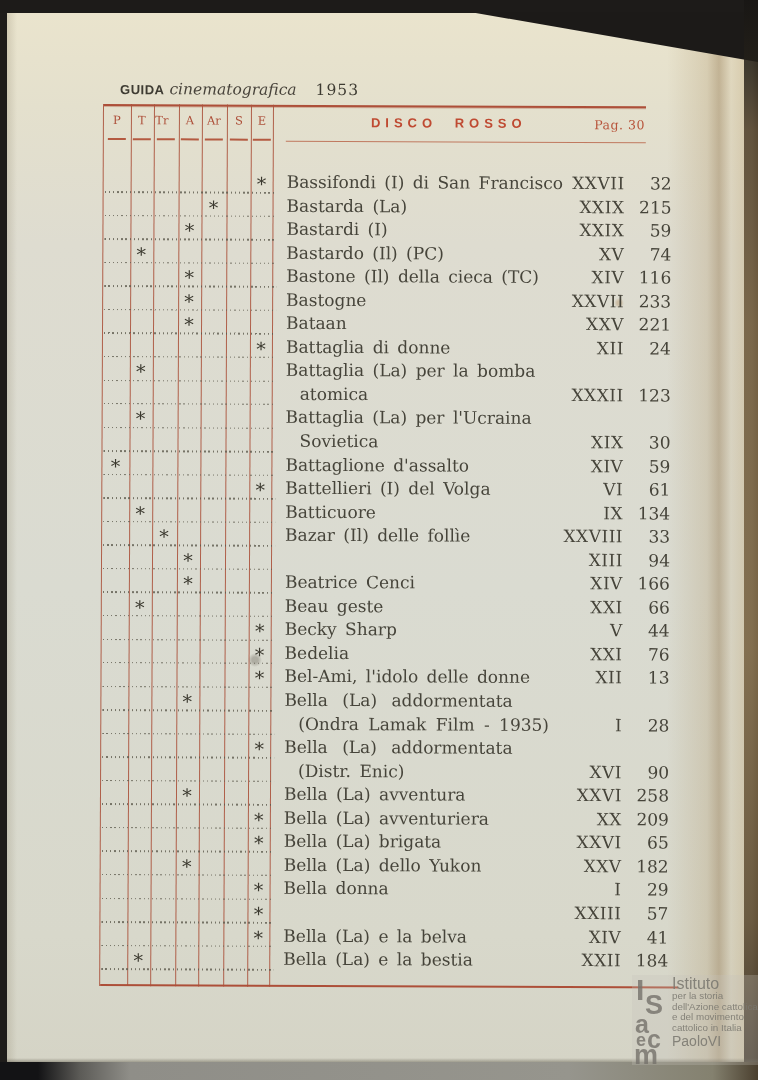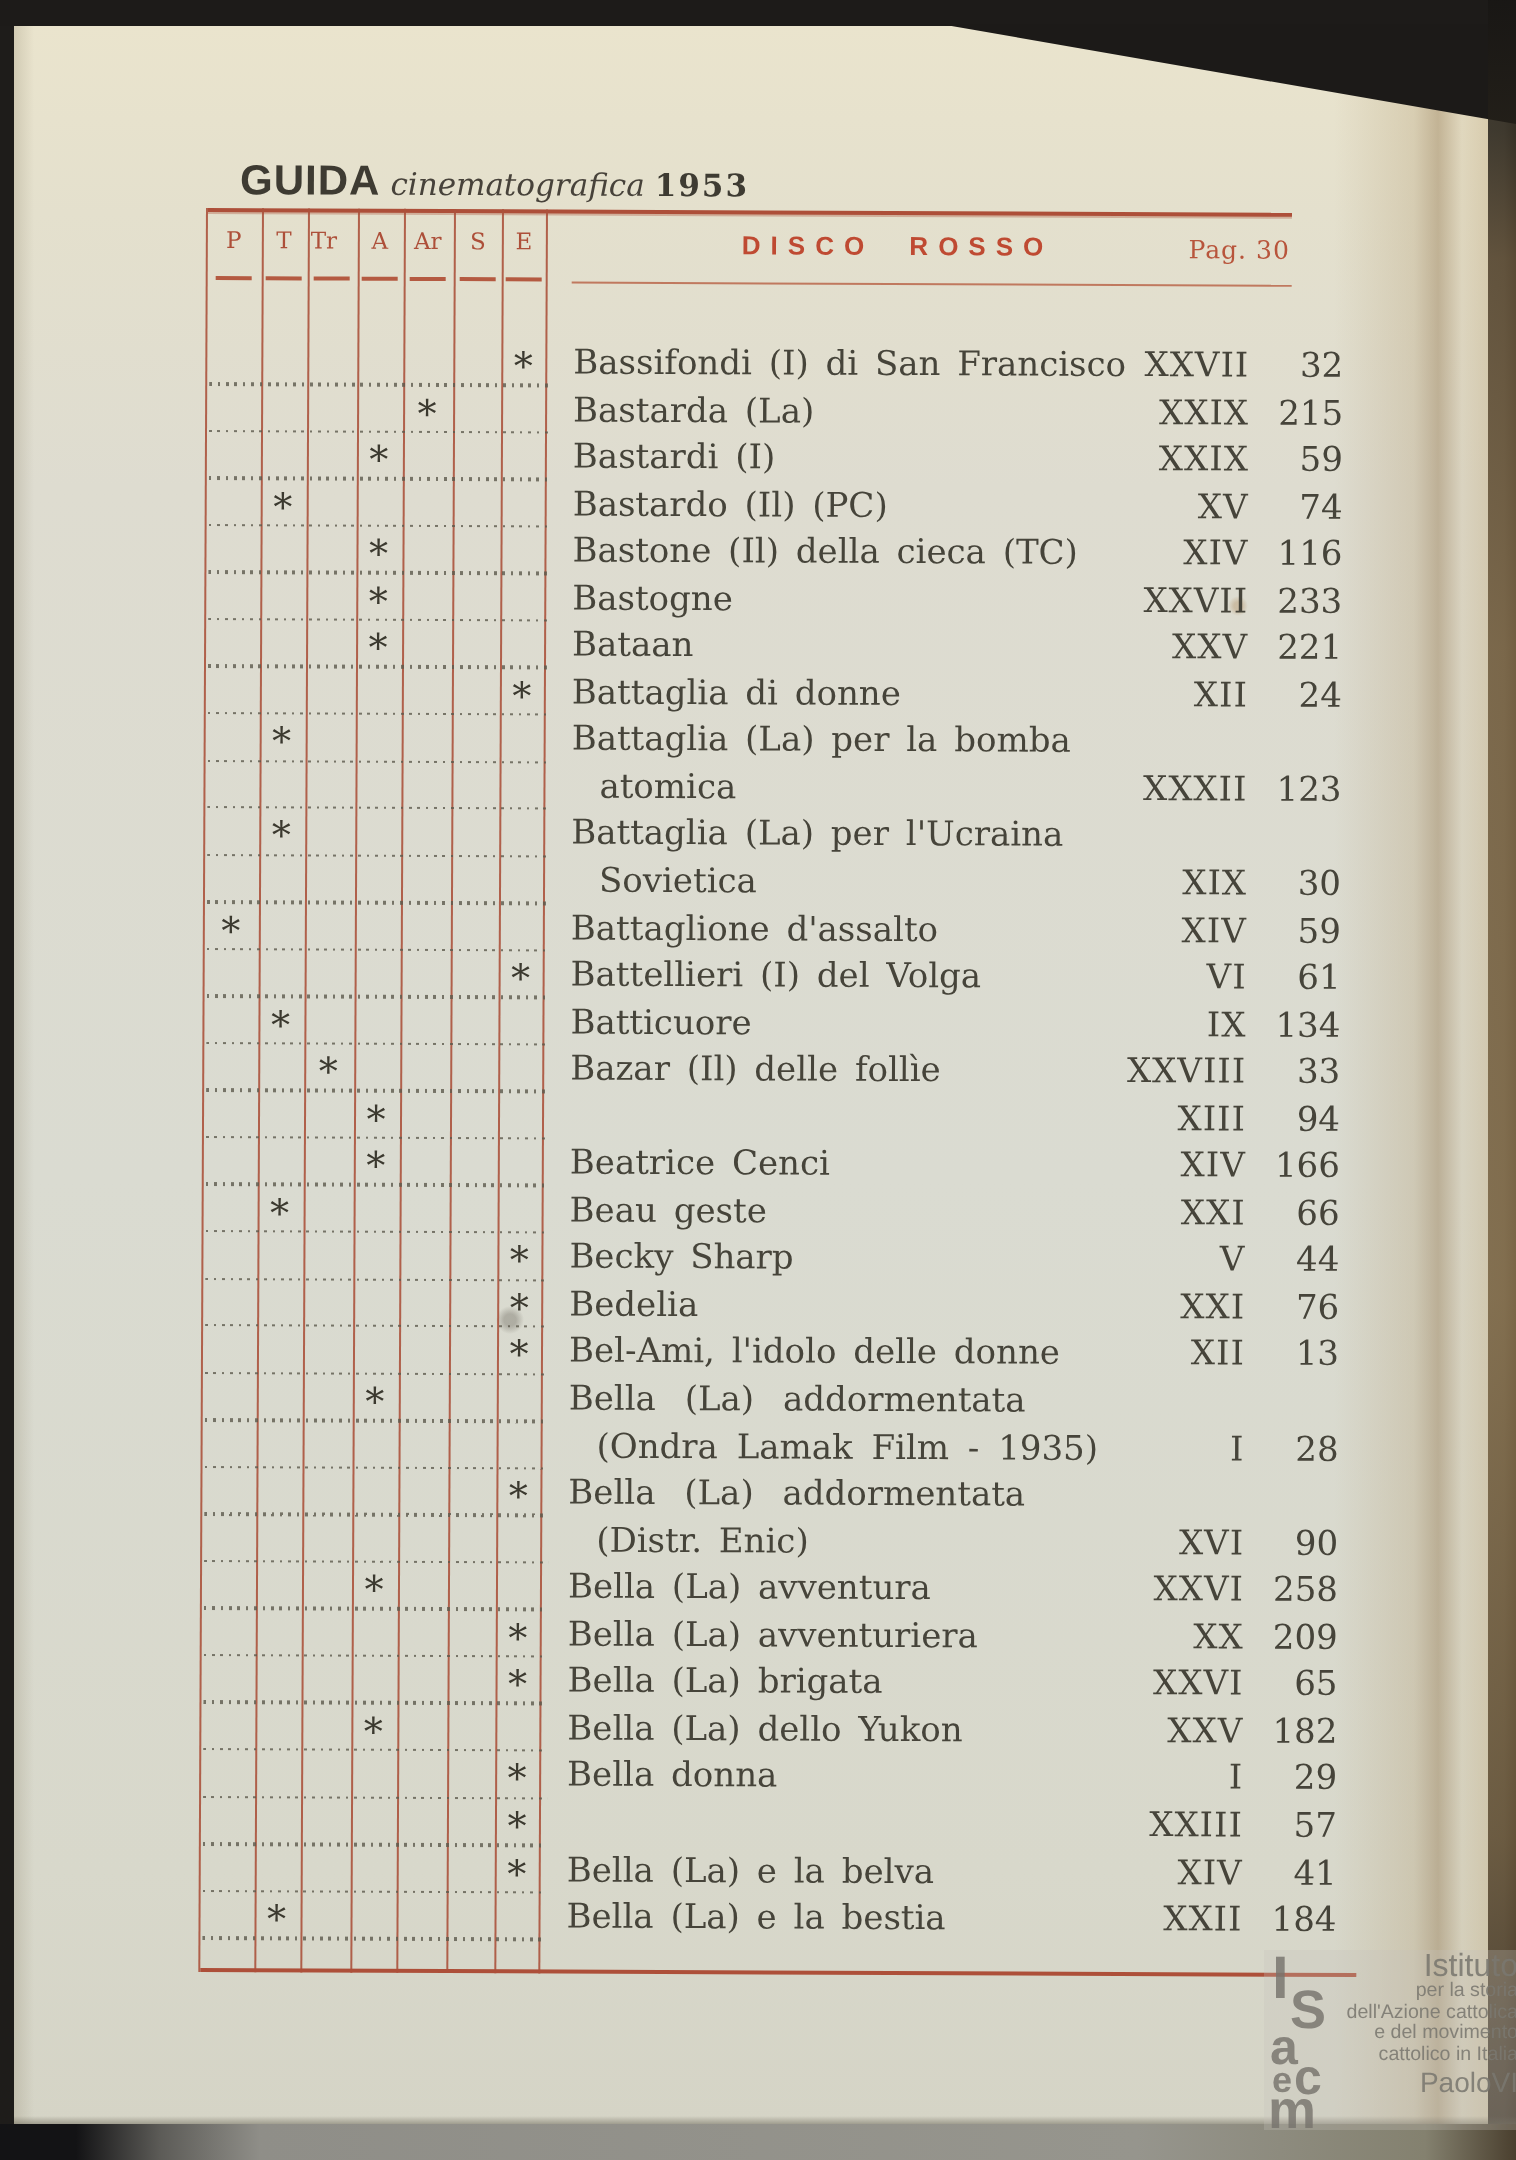--- a/index.html
+++ b/index.html
@@ -32,23 +32,23 @@
   #bottom-strip{
     position:absolute;left:0;top:1062px;width:758px;height:18px;
     background:linear-gradient(90deg,#131315 0 38px,#5c5b57 80px,#8f8e88 130px,#96958d 75%,#84816f 94%,#4a3f2e 100%);
   }
   #bottom-paper-shadow{position:absolute;left:7px;top:1058px;width:751px;height:4px;background:linear-gradient(180deg,rgba(120,115,100,0) 0,rgba(95,90,75,.45) 100%);}
 
   
   #tilt{position:absolute;left:0;top:0;width:758px;height:1080px;transform:rotate(.25deg);transform-origin:104px 104px;}
 
   #book-title{position:absolute;left:120px;top:79px;white-space:nowrap;color:#3e3b32;}
-  #book-title .bt-main{font-family:"Liberation Sans",sans-serif;font-weight:bold;font-size:21px;letter-spacing:.5px;}
+  #book-title .bt-main{font-family:"Liberation Sans",sans-serif;font-weight:bold;font-size:13px;letter-spacing:.5px;}
   #book-title .bt-italic{font-style:italic;font-size:15.5px;margin:0 5px;color:#47423a;}
-  #book-title .bt-year{font-weight:bold;font-size:15.5px;letter-spacing:1px;}
+  #book-title .bt-year{font-weight:normal;font-size:15.5px;letter-spacing:1px;margin-left:14px;}
 
   .rule{position:absolute;background:#ad4f39;}
   #rule-top{left:104px;top:104px;width:542px;height:2px;box-shadow:0 1px 0 rgba(173,79,57,.35);}
   #rule-header{left:286px;top:140px;width:360px;height:1px;background:#c0795f;}
   #rule-bottom{left:104px;top:984px;width:578px;height:2px;}
 
   .vline{position:absolute;top:104px;width:1px;height:882px;background:rgba(171,82,60,.9);}
   .hdash{position:absolute;top:138px;height:2px;width:18px;background:#b45a41;}
 
   .col-letter{
@@ -97,21 +97,21 @@
     display:flex;z-index:5;
   }
   #wm-logo{position:relative;width:40px;height:90px;color:rgba(118,115,108,.82);font-family:"Liberation Sans",sans-serif;font-weight:bold;}
   #wm-logo span{position:absolute;line-height:1;}
   .wl0{left:4px;top:0px;font-size:30px;}
   .wl1{left:13px;top:17px;font-size:27px;}
   .wl2{left:3px;top:37px;font-size:25px;}
   .wl3{left:15px;top:52px;font-size:25px;}
   .wl4{left:4px;top:56px;font-size:18px;}
   .wl5{left:2px;top:67px;font-size:27px;}
-  #wm-text{flex:1;padding-top:1px;font-family:"Liberation Sans",sans-serif;color:rgba(122,119,112,.88);text-align:right;}
+  #wm-text{flex:1;padding-top:1px;font-family:"Liberation Sans",sans-serif;color:rgba(122,119,112,.88);}
   .wm-line{font-size:9.8px;line-height:10.6px;white-space:nowrap;}
   .wm-line.first{font-size:16px;line-height:15px;}
   .wm-line.last{font-size:14px;line-height:14px;margin-top:1px;}
 </style>
 </head>
 <body>
 
 <div id="paper"></div>
 <div id="top-shadow"></div>
 <div id="top-right-wedge"></div>

